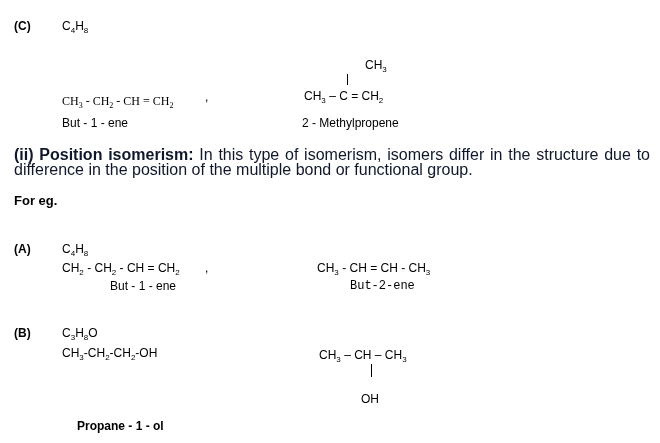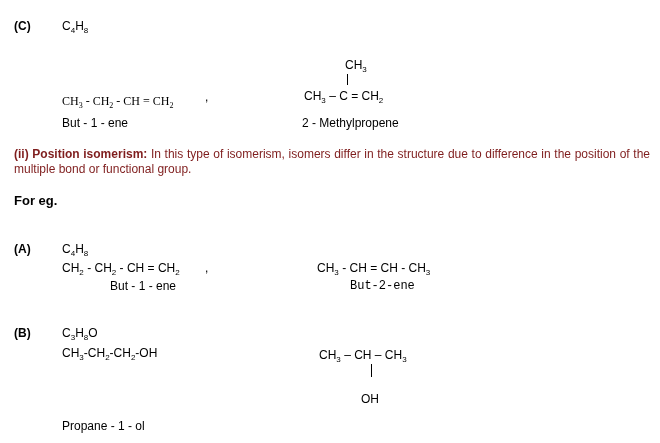--- a/index.html
+++ b/index.html
@@ -6,55 +6,55 @@
     body {
       width: 660px; height: 443px; position: relative; overflow: hidden;
       font-family: "Liberation Sans", sans-serif; color: #000; font-size: 12px;
     }
     .abs { position: absolute; white-space: nowrap; line-height: 14px; }
     .bold { font-weight: bold; }
     .lbl { font-weight: bold; font-size: 12px; }
     sub { font-size: 8px; vertical-align: -3px; line-height: 0; }
     .para {
       position: absolute; left: 14px; top: 147px; width: 636px;
-      font-size: 12px; line-height: 15px; text-align: justify; color: #7f1d1d;
+      font-size: 16px; line-height: 15px; text-align: justify; color: #0f172a;
       font-family: "Liberation Sans", sans-serif;
     }
     .vbar { position: absolute; width: 1px; background: #000; }
     .foreg { font-weight: bold; font-size: 13px; }
   </style>
 </head>
 <body>
 
 <div class="abs lbl" style="left:14px;top:19px;">(C)</div>
 <div class="abs" style="left:62px;top:19px;"><span>C</span><sub>4</sub><span>H</span><sub>8</sub></div>
 
 <div class="abs" style="left:62px;top:94px;font-family:Liberation Serif, serif;"><span>CH</span><sub>3</sub><span> - CH</span><sub>2</sub><span> - CH = CH</span><sub>2</sub></div>
 <div class="abs" style="left:205px;top:90px;">,</div>
 <div class="abs" style="left:62px;top:116px;">But - 1 - ene</div>
 
-<div class="abs" style="left:345px;top:58px;"><span>CH</span><sub>3</sub></div>
+<div class="abs" style="left:365px;top:58px;"><span>CH</span><sub>3</sub></div>
 <div class="vbar" style="left:347px;top:74px;height:11px;"></div>
 <div class="abs" style="left:304px;top:89px;"><span>CH</span><sub>3</sub><span> – C = CH</span><sub>2</sub></div>
 <div class="abs" style="left:302px;top:116px;">2 - Methylpropene</div>
 
 <div class="para"><span class="bold">(ii) Position isomerism:</span><span> In this type of isomerism, isomers differ in the structure due to difference in the position of the multiple bond or functional group.</span></div>
 
 <div class="abs foreg" style="left:14px;top:194px;">For eg.</div>
 
 <div class="abs lbl" style="left:14px;top:242px;">(A)</div>
 <div class="abs" style="left:62px;top:242px;"><span>C</span><sub>4</sub><span>H</span><sub>8</sub></div>
 <div class="abs" style="left:62px;top:261px;"><span>CH</span><sub>2</sub><span> - CH</span><sub>2</sub><span> - CH = CH</span><sub>2</sub></div>
 <div class="abs" style="left:205px;top:261px;">,</div>
 <div class="abs" style="left:110px;top:279px;">But - 1 - ene</div>
 
 <div class="abs" style="left:317px;top:261px;"><span>CH</span><sub>3</sub><span> - CH = CH - CH</span><sub>3</sub></div>
 <div class="abs" style="left:350px;top:279px;font-family:Liberation Mono, monospace;">But-2-ene</div>
 
 <div class="abs lbl" style="left:14px;top:326px;">(B)</div>
 <div class="abs" style="left:62px;top:326px;"><span>C</span><sub>3</sub><span>H</span><sub>8</sub><span>O</span></div>
 <div class="abs" style="left:62px;top:346px;"><span>CH</span><sub>3</sub><span>-CH</span><sub>2</sub><span>-CH</span><sub>2</sub><span>-OH</span></div>
-<div class="abs" style="left:62px;top:419px;">Propane - 1 - ol</div>
+<div class="abs" style="left:77px;top:419px;font-weight:bold;">Propane - 1 - ol</div>
 
 <div class="abs" style="left:319px;top:348px;"><span>CH</span><sub>3</sub><span> – CH – CH</span><sub>3</sub></div>
 <div class="vbar" style="left:371px;top:364px;height:13px;"></div>
 <div class="abs" style="left:361px;top:392px;">OH</div>
 <div class="abs" style="left:317px;top:419px;margin-top:36px;">Propane - 2 - ol</div>
 
 </body></html>

